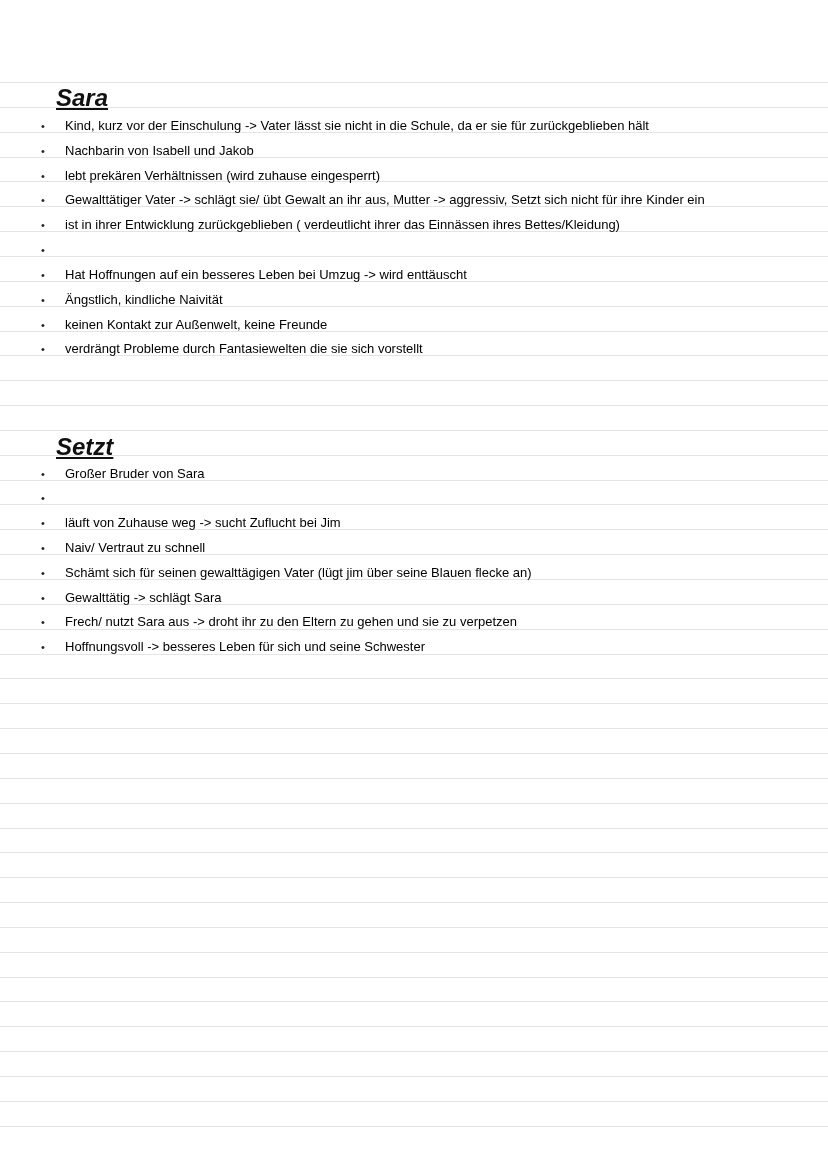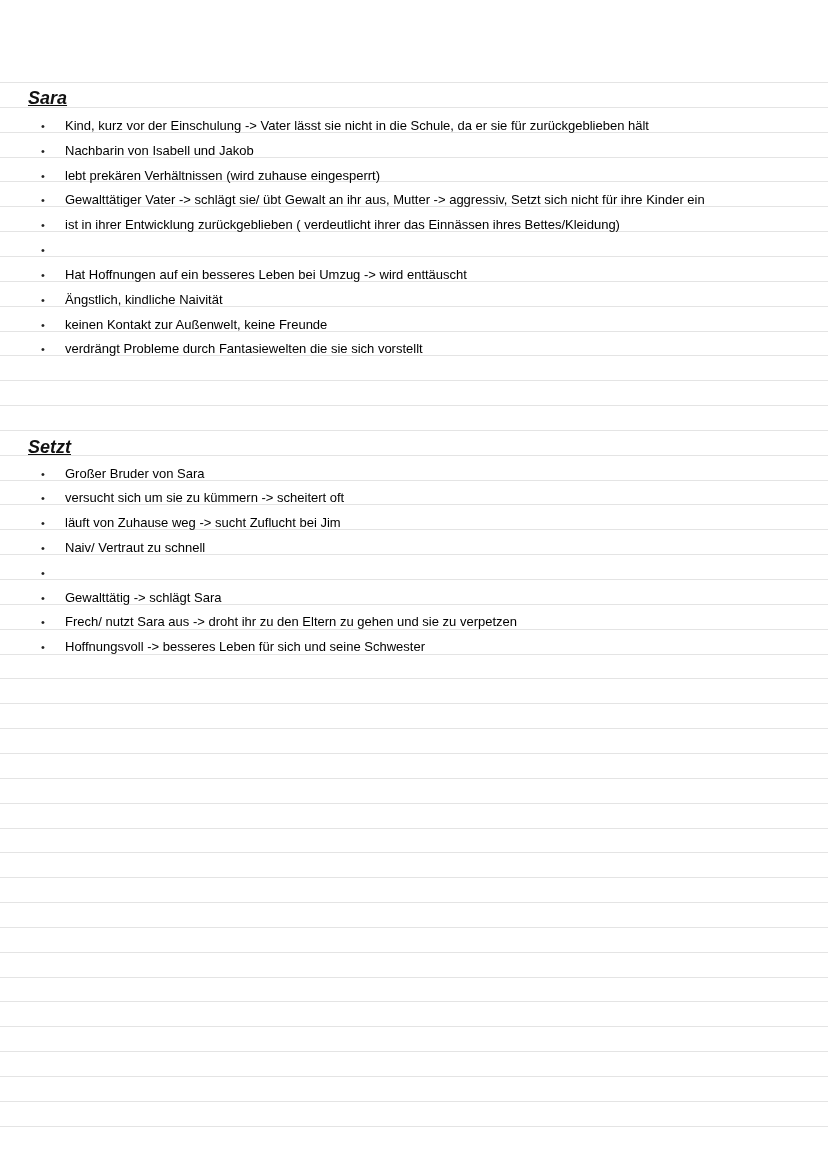--- a/index.html
+++ b/index.html
@@ -4,22 +4,22 @@
   <style>
     html, body { margin: 0; padding: 0; background: #ffffff; }
     body {
       width: 828px; height: 1171px; position: relative; overflow: hidden;
       font-family: "Liberation Sans", sans-serif; color: #1a1a1a;
     }
     .rules { position: absolute; left: 0; top: 0; width: 828px; height: 1171px; pointer-events: none; }
     .rule { position: absolute; left: 0; width: 828px; height: 1px; background: #e4e4e4; }
     .section { position: absolute; left: 0; width: 828px; }
     .heading {
-      position: absolute; left: 28px;
-      font-size: 18px; font-weight: bold; font-style: italic; text-decoration: underline;
+      position: absolute; left: 56px;
+      font-size: 24px; font-weight: bold; font-style: italic; text-decoration: underline;
       color: #111; line-height: 20px;
     }
     .item { position: absolute; left: 0; height: 20px; width: 828px; font-size: 13px; line-height: 20px; }
     .bullet { position: absolute; left: 41px; color: #222; font-size: 11px; }
     .text { position: absolute; left: 65px; white-space: nowrap; color: #000000; }
   </style>
 </head>
 <body>
 
 <div class="rules" id="rules">
@@ -112,32 +112,32 @@
 </div>
 
 <div class="section">
   <div class="heading" style="top:437px;">Setzt</div>
   <div class="item" style="top:464px;">
       <span class="bullet">•</span>
       <span class="text">Großer Bruder von Sara</span>
     </div>
   <div class="item" style="top:488px;">
       <span class="bullet">•</span>
-      <span class="text">versucht sich um sie zu kümmern -&gt; scheitert oft</span>
     </div>
   <div class="item" style="top:513px;">
       <span class="bullet">•</span>
       <span class="text">läuft von Zuhause weg -&gt; sucht Zuflucht bei Jim</span>
     </div>
   <div class="item" style="top:538px;">
       <span class="bullet">•</span>
       <span class="text">Naiv/ Vertraut zu schnell</span>
     </div>
   <div class="item" style="top:563px;">
       <span class="bullet">•</span>
+      <span class="text">Schämt sich für seinen gewalttägigen Vater (lügt jim über seine Blauen flecke an)</span>
     </div>
   <div class="item" style="top:588px;">
       <span class="bullet">•</span>
       <span class="text">Gewalttätig -&gt; schlägt Sara</span>
     </div>
   <div class="item" style="top:612px;">
       <span class="bullet">•</span>
       <span class="text">Frech/ nutzt Sara aus -&gt; droht ihr zu den Eltern zu gehen und sie zu verpetzen</span>
     </div>
   <div class="item" style="top:637px;">

